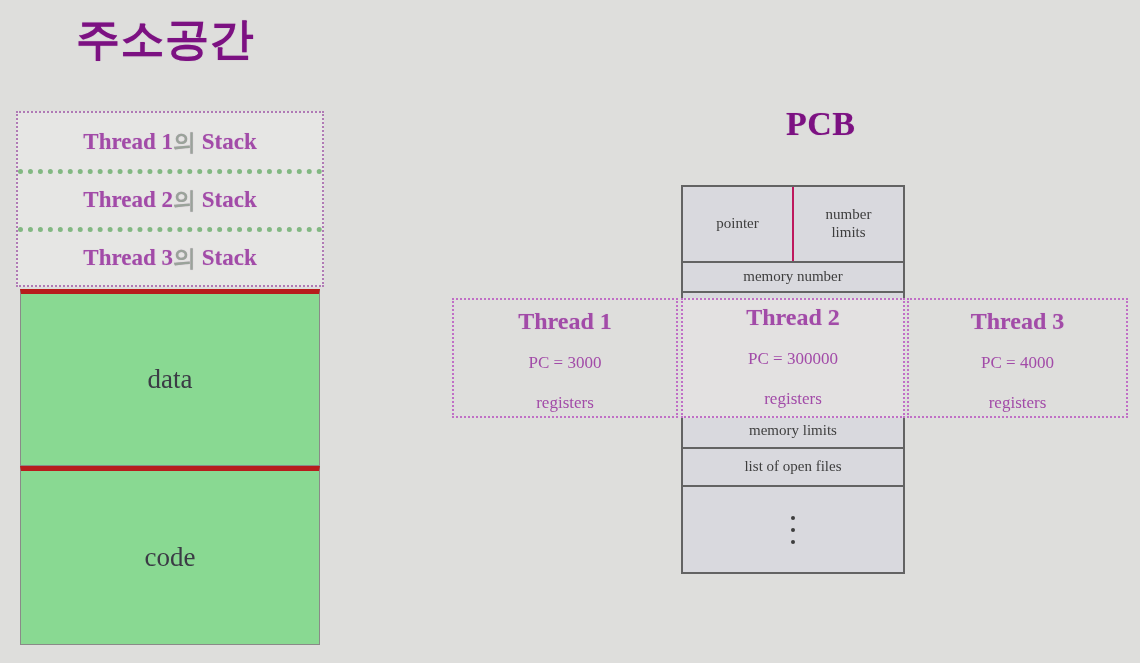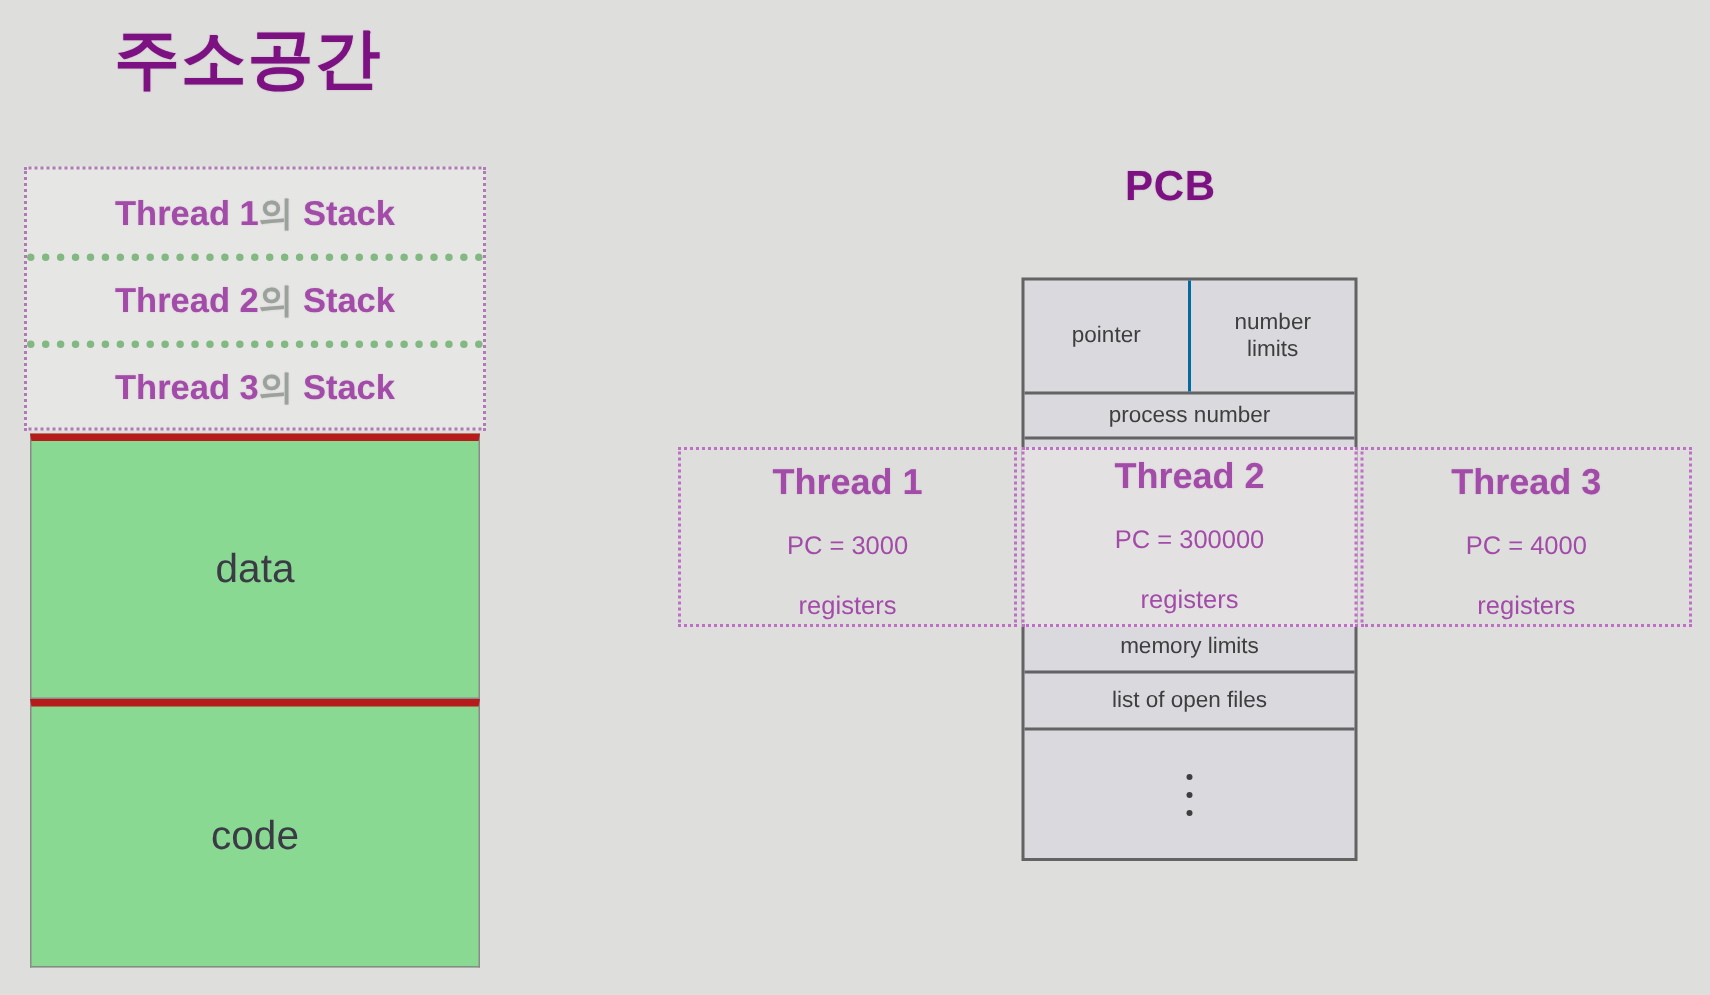--- a/index.html
+++ b/index.html
@@ -14,40 +14,41 @@
     font-family: "Liberation Sans", sans-serif;
     overflow: hidden;
     position: relative;
   }
 
   .stage {
     position: absolute;
     left: 0; top: 0;
     width: 928px;
     height: 663px;
+    font-family: Liberation Serif, serif;
   }
 
   
   .title {
     position: absolute;
     color: #7c1182;
     font-weight: bold;
     letter-spacing: 0.5px;
     text-shadow: 0 0 1px rgba(124,17,130,0.35);
   }
   #addr-space-title {
     left: 76px;
     top: 12px;
     font-size: 44px;
     line-height: 56px;
   }
   #pcb-title {
-    left: 750px;
+    left: 786px;
     top: 100px;
-    font-size: 28px;
+    font-size: 34px;
     line-height: 48px;
   }
 
   
   #address-space {
     position: absolute;
     left: 16px;
     top: 111px;
     width: 308px;
     height: 534px;
@@ -140,21 +141,21 @@
     flex: 1;
     display: flex;
     align-items: center;
     justify-content: center;
     text-align: center;
     padding: 2px 4px;
     box-sizing: border-box;
     line-height: 1.18;
   }
   #pcb-row-top { height: 76px; }
-  #pcb-cell-pointer { border-right: 2px solid #0369a1; text-align: center; }
+  #pcb-cell-pointer { border-right: 2px solid #be185d; text-align: center; }
   #pcb-row-number { height: 30px; }
   #pcb-row-thread2-spacer { height: 122px; border-bottom: 2px solid #636363; }
   #pcb-row-memlimits { height: 34px; }
   #pcb-row-openfiles { height: 38px; }
   #pcb-row-dots { height: 85px; }
 
   .vdots {
     display: flex;
     flex-direction: column;
     align-items: center;
@@ -261,21 +262,21 @@
       <div class="pcb-cell" id="pcb-cell-pointer">pointer</div>
       <div class="pcb-cell" id="pcb-cell-state">
         <div>
           <div>number</div>
           <div>limits</div>
         </div>
       </div>
     </div>
 
     <div class="pcb-row" id="pcb-row-number">
-      <div class="pcb-cell">process number</div>
+      <div class="pcb-cell">memory number</div>
     </div>
 
     <div class="pcb-row" id="pcb-row-thread2-spacer"></div>
 
     <div class="pcb-row" id="pcb-row-memlimits">
       <div class="pcb-cell">memory limits</div>
     </div>
 
     <div class="pcb-row" id="pcb-row-openfiles">
       <div class="pcb-cell">list of open files</div>

